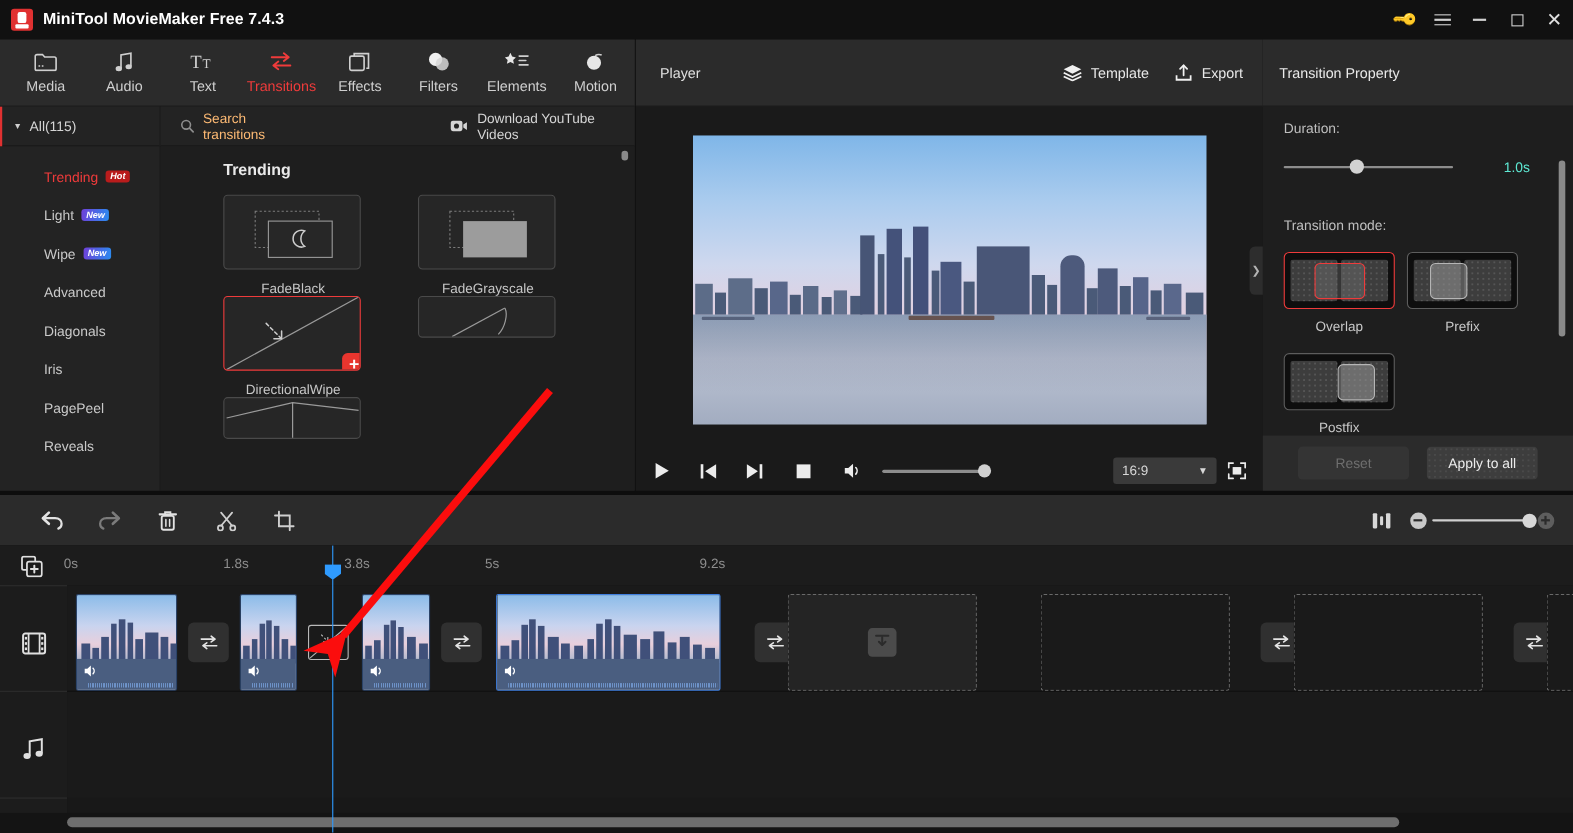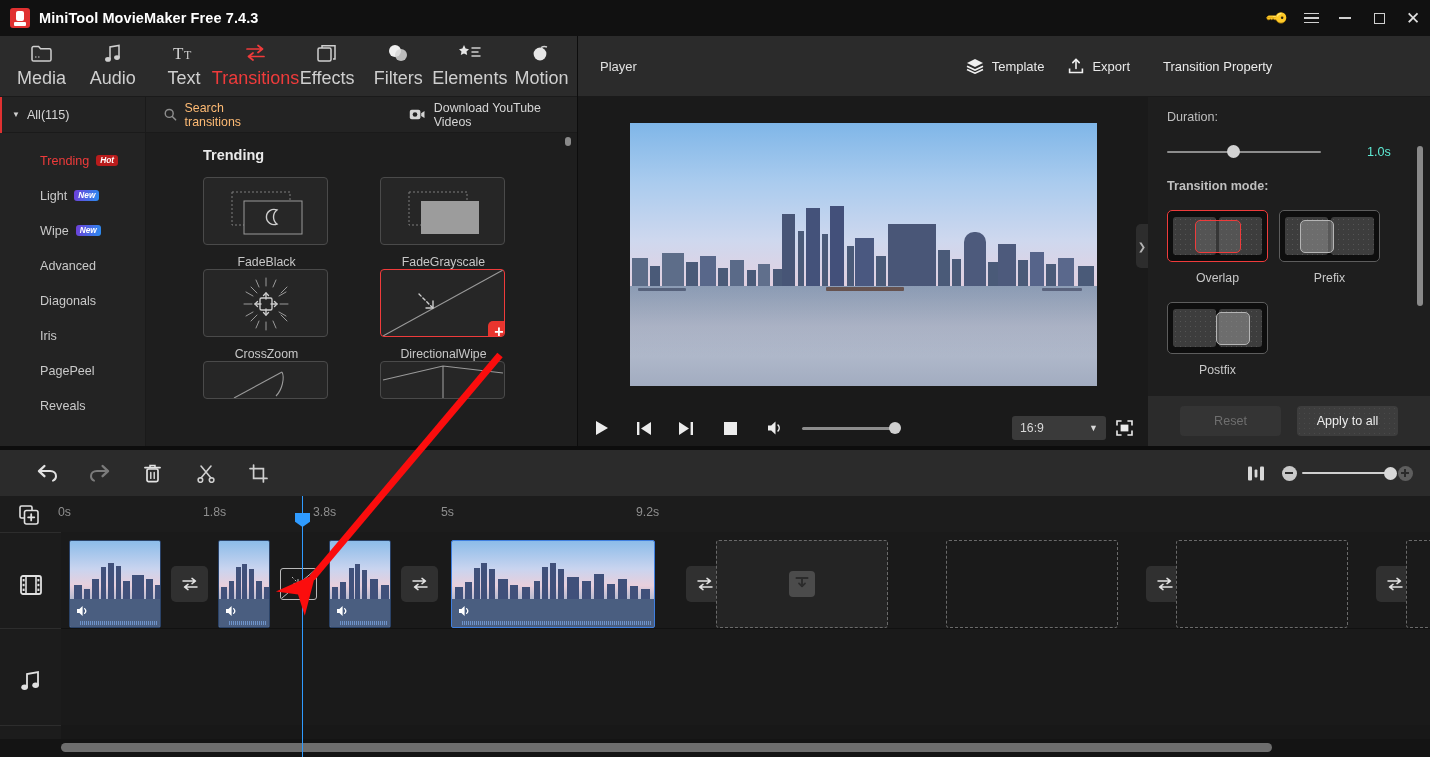--- a/index.html
+++ b/index.html
@@ -54,21 +54,21 @@
   }
   .ribbon {
     height: 61px; background: #2b2b2b; display: flex; align-items: center;
     padding-left: 6px; border-bottom: 1px solid #1a1a1a;
   }
   .ribbon-item {
     width: 72px; height: 58px; display: flex; flex-direction: column;
     align-items: center; justify-content: center; gap: 5px; cursor: pointer;
     color: #cfcfcf;
   }
-  .ribbon-item .rlabel { font-size: 18px; }
+  .ribbon-item .rlabel { font-size: 13px; }
   .ribbon-item.active { color: #ef3b3b; }
   .ribbon-ico { height: 20px; display: flex; align-items: center; justify-content: center; }
 
   .cat-bar {
     position: absolute; left: 0; top: 61px; width: 146px; bottom: 0;
     background: #232323; border-right: 1px solid #1a1a1a;
   }
   .all-row {
     height: 36px; display: flex; align-items: center; padding-left: 12px; gap: 7px;
     color: #d5d5d5; font-size: 12.6px; cursor: pointer;
@@ -196,21 +196,21 @@
     height: 61px; background: #2b2b2b; display: flex; align-items: center;
     padding-left: 15px; border-bottom: 1px solid #1a1a1a;
   }
   .rp-title { font-size: 13px; color: #eaeaea; }
   .rp-body { position: absolute; left: 0; top: 61px; right: 0; bottom: 50px; padding: 13px 0 0 19px; }
   .rp-lbl { font-size: 12.6px; color: #bfbfbf; }
   .dur-row { display: flex; align-items: center; margin-top: 21px; }
   .dur-track { width: 154px; height: 2.5px; background: #8d8d8d; border-radius: 2px; position: relative; }
   .dur-knob { position: absolute; left: 60px; top: -5.5px; width: 13px; height: 13px; background: #d2d2d2; border-radius: 50%; cursor: pointer; }
   .dur-val { margin-left: 46px; font-size: 12.6px; color: #5eead4; }
-  .mode-lbl { margin-top: 20px; font-weight: bold; }
+  .mode-lbl { margin-top: 39px; }
   .modes { margin-top: 17px; display: grid; grid-template-columns: 112px 112px; row-gap: 0; }
   .mode-cell { width: 112px; }
   .mode-box {
     width: 101px; height: 52px; border: 1.5px solid #5d5d5d; border-radius: 5px;
     background: #0e0e0e; position: relative; display: flex; align-items: center;
     justify-content: center; gap: 3px; padding: 0 5px;
   }
   .mode-cell.sel .mode-box { border-color: #ef3b3b; }
   .mhalf {
     width: 44px; height: 38px; border-radius: 3px;
@@ -517,37 +517,20 @@
         <div class="tcell">
           <div class="tthumb">
             <svg width="125" height="68" viewBox="0 0 125 68">
               <rect x="28" y="14" width="58" height="33" fill="none" stroke="#7d7d7d" stroke-width="1" stroke-dasharray="2 2"></rect>
               <rect x="40" y="23" width="58" height="33" fill="#9c9c9c"></rect>
             </svg>
           </div>
           <div class="tname">FadeGrayscale</div>
         </div>
 
-        <div class="tcell">
-          <div class="tthumb">
-            <svg width="125" height="68" viewBox="0 0 125 68">
-              <g stroke="#9a9a9a" stroke-width="1" stroke-linecap="round">
-                <path d="M62 8v8M62 52v8M40 34h8M76 34h8"></path>
-                <path d="M47 17l6 6M77 45l6 6M77 23l6-6M47 51l6-6"></path>
-                <path d="M52 10l3 7M72 10l-3 7M52 58l3-7M72 58l-3-7M42 22l7 4M82 22l-7 4M42 46l7-4M82 46l-7-4"></path>
-              </g>
-              <g stroke="#cdcdcd" stroke-width="1.4" fill="none" stroke-linecap="round" stroke-linejoin="round">
-                <rect x="56" y="28" width="12" height="12" rx="1.5"></rect>
-                <path d="M62 23v6M62 39v6M51 34h6M67 34h6"></path>
-                <path d="M59.5 25.5L62 23l2.5 2.5M59.5 42.5L62 45l2.5-2.5M53.5 31.5L51 34l2.5 2.5M70.5 31.5L73 34l-2.5 2.5"></path>
-              </g>
-            </svg>
-          </div>
-          <div class="tname">CrossZoom</div>
-        </div>
 
         <div class="tcell selected">
           <div class="tthumb">
             <svg width="125" height="68" viewBox="0 0 125 68">
               <path d="M2 66L122 0" stroke="#9a9a9a" stroke-width="1.1"></path>
               <g stroke="#cdcdcd" stroke-width="1.4" fill="none" stroke-linecap="round" stroke-linejoin="round">
                 <path d="M38 24l14 14" stroke-dasharray="3 2.5"></path>
                 <path d="M52 31v7h-7"></path>
               </g>
             </svg>

